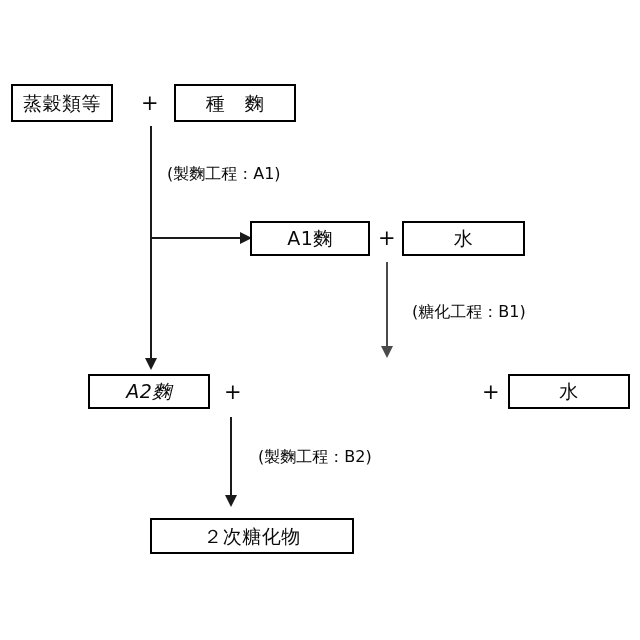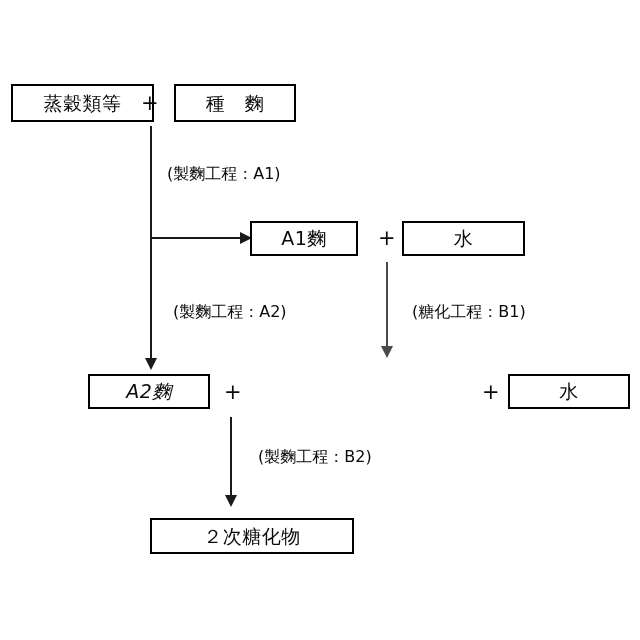--- a/index.html
+++ b/index.html
@@ -81,52 +81,51 @@
     border-top: 6px solid transparent;
     border-bottom: 6px solid transparent;
     border-left: 12px solid #1a1a1a;
   }
 </style>
 </head>
 <body>
 
 <div id="canvas">
 
-  <div class="node" style="left:11px; top:84px; width:143px; height:38px;">
+  <div class="node" style="left:11px; top:84px; width:102px; height:38px;">
     <span>蒸穀類等</span>
   </div>
 
   <div class="plus" style="left:141px; top:93px; width:16px;">+</div>
 
   <div class="node" style="left:174px; top:84px; width:122px; height:38px;text-align:right;">
     <span>種　麴</span>
   </div>
 
   <div class="vline" style="left:150px; top:126px; height:234px;"></div>
   <div class="arrowhead-down" style="left:145px; top:358px;"></div>
 
   <div class="hline" style="left:150px; top:237px; width:94px;"></div>
   <div class="arrowhead-right" style="left:240px; top:232px;"></div>
 
   <div class="edge-label" style="left:167px; top:165px;">(製麴工程：A1)</div>
 
-  <div class="node" style="left:250px; top:221px; width:108px; height:35px;">
+  <div class="node" style="left:250px; top:221px; width:120px; height:35px;">
     <span>A1麴</span>
   </div>
 
   <div class="plus" style="left:378px; top:228px; width:16px;">+</div>
 
   <div class="node" style="left:402px; top:221px; width:123px; height:35px;">
     <span>水</span>
   </div>
 
   <div class="vline thin" style="left:386px; top:262px; height:86px;"></div>
   <div class="arrowhead-down thin" style="left:381px; top:346px;"></div>
 
-  <div class="edge-label" style="left:173px; top:303px;">(製麴工程：A2)</div>
   <div class="edge-label" style="left:412px; top:303px;">(糖化工程：B1)</div>
 
   <div class="node" style="left:88px; top:374px; width:122px; height:35px;font-style:italic;">
     <span>A2麴</span>
   </div>
 
   <div class="plus" style="left:224px; top:382px; width:16px;">+</div>
 
 
   <div class="plus" style="left:482px; top:382px; width:16px;">+</div>

